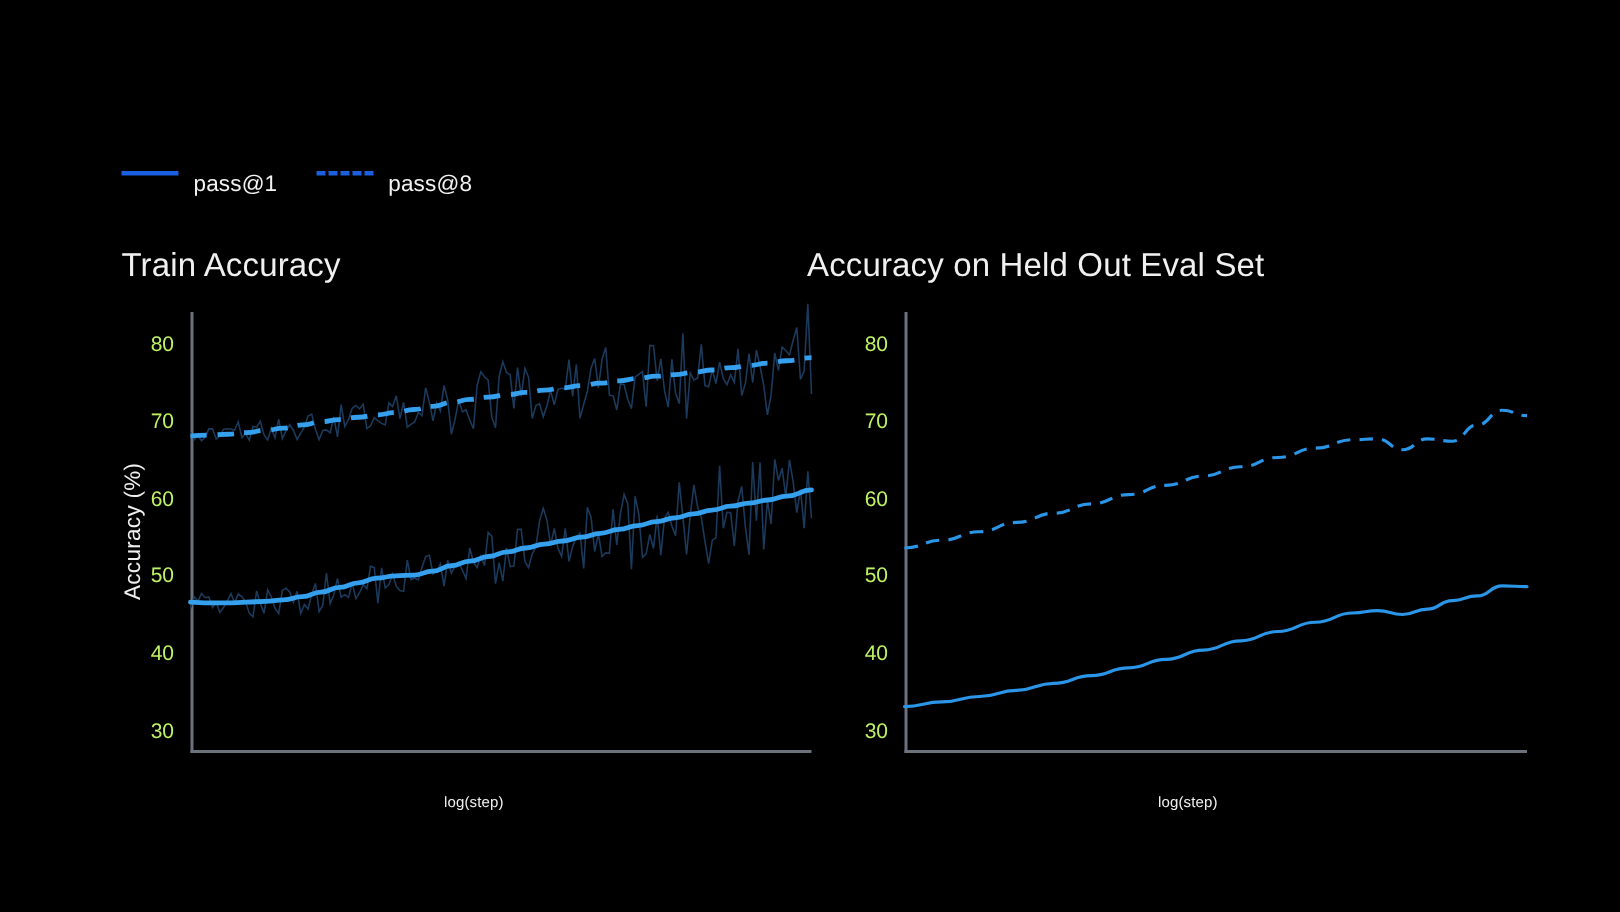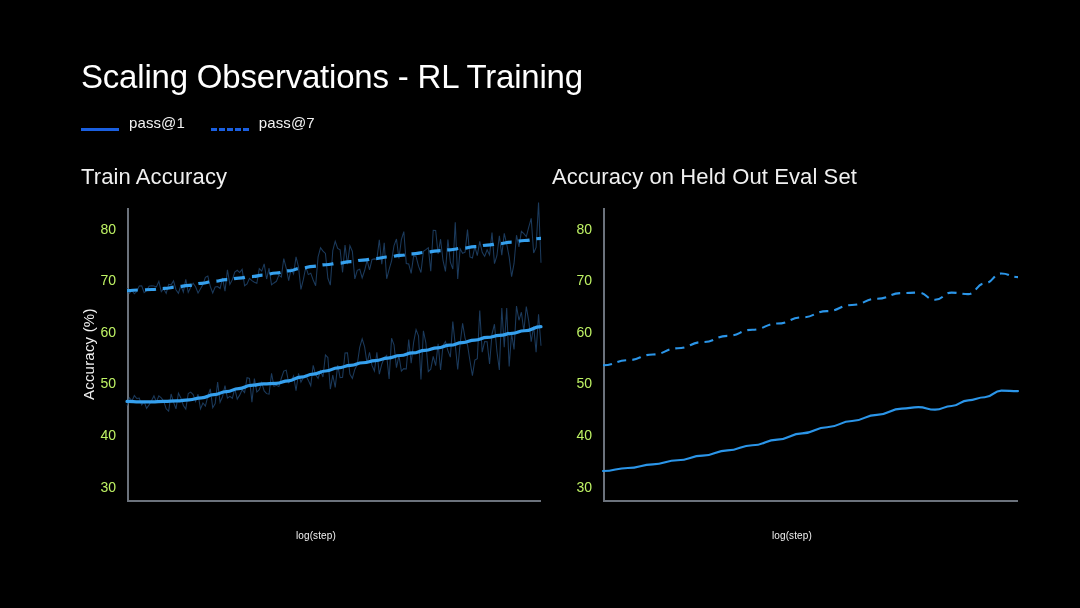--- a/index.html
+++ b/index.html
@@ -16,38 +16,38 @@
     position:absolute; left:81px; top:58px;
     font-size:33px; font-weight:400; letter-spacing:-0.2px;
     color:#ffffff; white-space:nowrap;
   }
 
   
   .legend {
     position:absolute; left:81px; top:111px;
     display:flex; align-items:center; gap:26px; height:22px;
   }
-  .legend-item { display:flex; align-items:flex-end; gap:10px; }
+  .legend-item { display:flex; align-items:flex-start; gap:10px; }
   .legend-swatch { width:38px; height:3px; display:block; }
   .legend-swatch.solid { background:#1a5fe0; }
   .legend-swatch.dashed {
     background:transparent; height:0; border-top:3px dashed #1a5fe0;
   }
   .legend-label {
     font-size:15px; color:#f2f2f2; font-weight:400; letter-spacing:.1px;
   }
 
   
   .panel { position:absolute; top:0; height:608px; }
   .panel-title {
     position:absolute; font-size:22px; font-weight:400;
     color:#f0f0f0; white-space:nowrap; letter-spacing:.1px;
   }
   #panel-left  .panel-title { left:81px;  top:164px; }
-  #panel-right .panel-title { left:552px; top:164px; }
+  #panel-right .panel-title { left:538px; top:164px; }
 
   .ylabel {
     position:absolute; left:-26px; top:283px;
     transform:rotate(-90deg); transform-origin:left top;
     font-size:15px; color:#f0f0f0; white-space:nowrap; letter-spacing:.2px;
   }
   #panel-left .ylabel { left:80px; top:400px; }
 
   .xlabel {
     position:absolute; font-size:10px; color:#f0f0f0;
@@ -81,30 +81,29 @@
                    stroke-linecap:round; stroke-linejoin:round; }
   .thin-dash     { fill:none; stroke:#2b95e8; stroke-width:2.1;
                    stroke-linecap:butt; stroke-linejoin:round;
                    stroke-dasharray:9 6; }
 </style>
 </head>
 <body>
 
 <div class="slide">
 
-  <div class="deck-title">Scaling Observations - RL Training</div>
 
   <div class="legend">
     <div class="legend-item">
       <span class="legend-swatch solid"></span>
       <span class="legend-label">pass@1</span>
     </div>
     <div class="legend-item">
       <span class="legend-swatch dashed"></span>
-      <span class="legend-label">pass@7</span>
+      <span class="legend-label">pass@8</span>
     </div>
   </div>
 
   <div class="panel" id="panel-left">
     <div class="panel-title">Train Accuracy</div>
     <div class="ylabel">Accuracy (%)</div>
     <div class="xlabel">log(step)</div>
 
     <div class="plot" id="plot-left">
       <div class="spine spine-left"></div>

